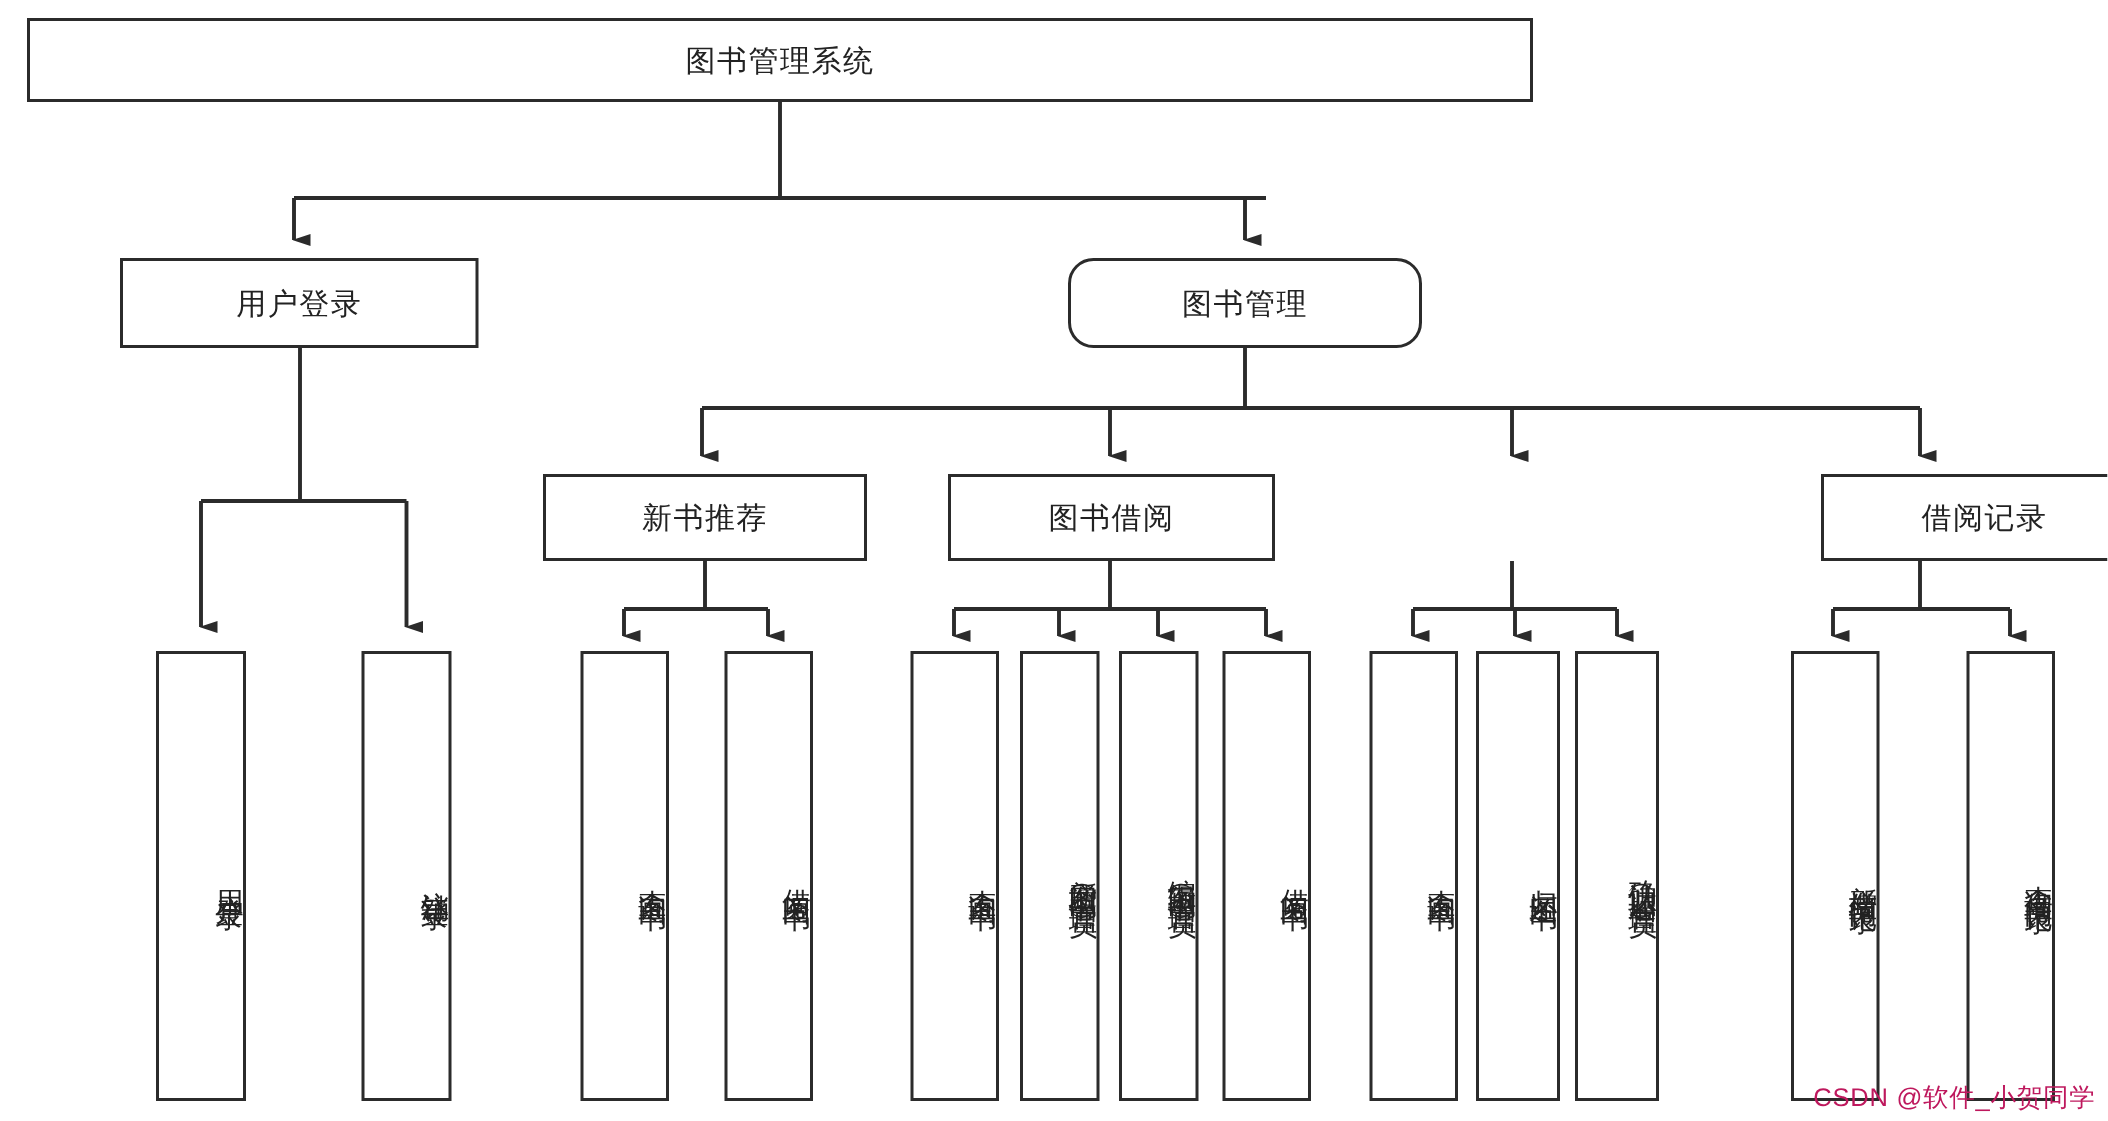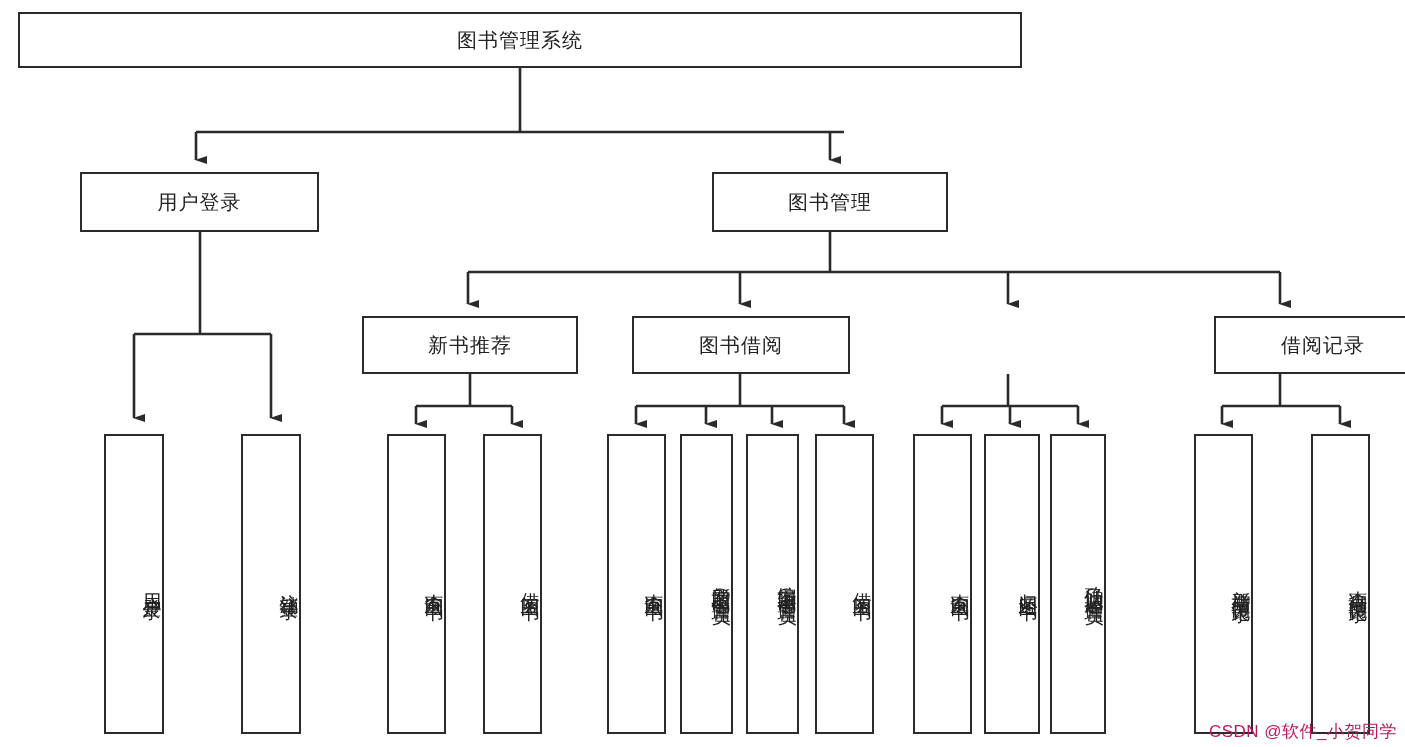--- a/index.html
+++ b/index.html
@@ -70,21 +70,21 @@
     </g>
   </svg>
 
   <div class="node h" style="left:18px;top:12px;width:1004px;height:56px;">
     <span>图书管理系统</span>
   </div>
 
   <div class="node h" style="left:80px;top:172px;width:239px;height:60px;">
     <span>用户登录</span>
   </div>
-  <div class="node h" style="left:712px;top:172px;width:236px;height:60px;">
+  <div class="node h" style="left:712px;top:172px;width:236px;height:60px;border-radius:17px;">
     <span>图书管理</span>
   </div>
 
   <div class="node h" style="left:632px;top:316px;width:218px;height:58px;">
     <span>图书借阅</span>
   </div>
   <div class="node h" style="left:362px;top:316px;width:216px;height:58px;">
     <span>新书推荐</span>
   </div>
   <div class="node h" style="left:1214px;top:316px;width:218px;height:58px;">

